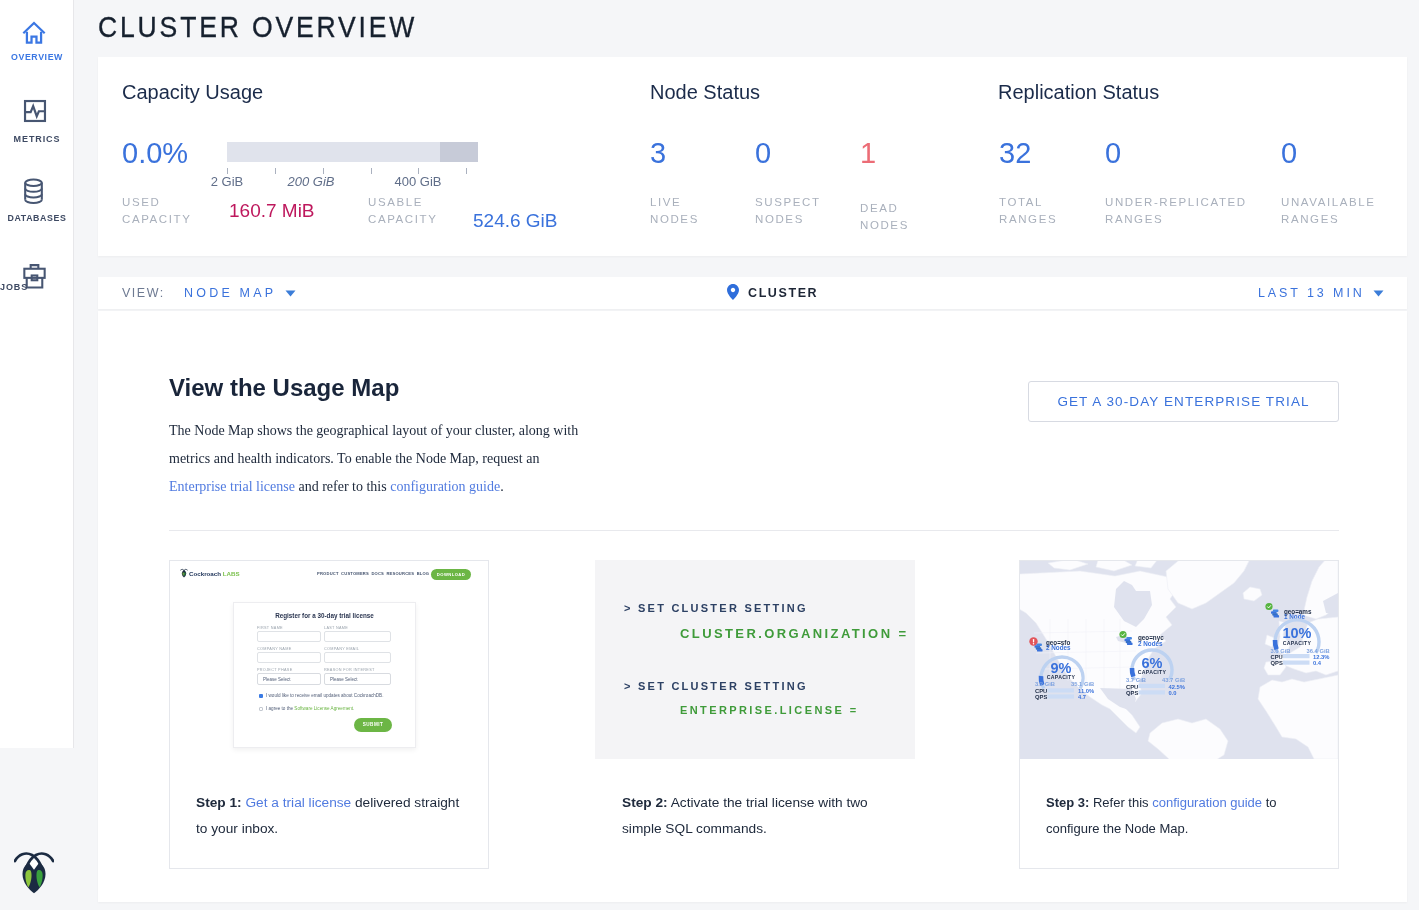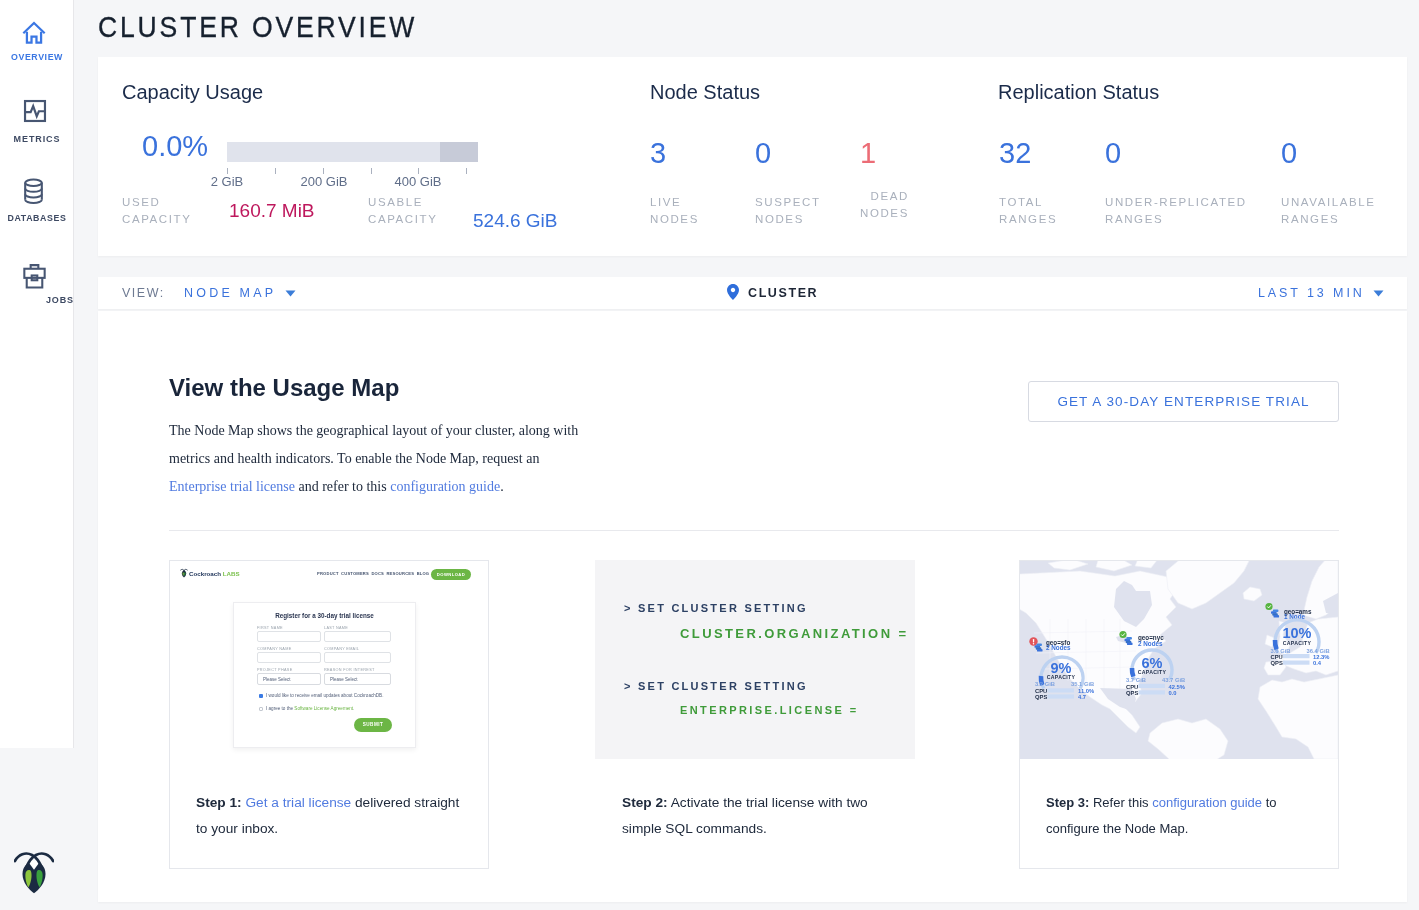--- a/index.html
+++ b/index.html
@@ -35,21 +35,21 @@
     <path d="M3 21 A 8 3.1 0 0 0 19 21"></path>
   </svg>
   <div class="abs" style="left:0;top:213px;width:74px;text-align:center;font-size:8.8px;font-weight:bold;letter-spacing:0.6px;color:#3e4a63;">DATABASES</div>
 
   <svg class="abs" style="left:21px;top:262px;" width="27" height="28" viewBox="0 0 26 27" fill="none" stroke="#475672" stroke-width="2">
     <path d="M9.3 6.5 V3 H16.7 V6.5"></path>
     <rect x="3.2" y="6.5" width="19.6" height="8.8"></rect>
     <rect x="10.3" y="13" width="5.4" height="4.6"></rect>
     <path d="M5.5 15.3 V24.6 H20.5 V15.3"></path>
   </svg>
-  <div class="abs" style="left:0;top:295px;width:74px;text-align:right;font-size:9px;font-weight:bold;letter-spacing:0.9px;color:#3e4a63;">JOBS</div>
+  <div class="abs" style="left:0;top:282px;width:74px;text-align:left;font-size:9px;font-weight:bold;letter-spacing:0.9px;color:#3e4a63;">JOBS</div>
 
   <svg class="abs" style="left:14px;top:846px;" width="40" height="50" viewBox="0 0 40 50">
     <path d="M20 15.5 C 13 15.5, 8.5 21, 8.5 28 C 8.5 36.5, 15 43.8, 20 47.2 C 25 43.8, 31.5 36.5, 31.5 28 C 31.5 21, 27 15.5, 20 15.5 Z" fill="#1b2b42"></path>
     <path d="M13.2 14.6 L26.8 14.6 L20 23.8 Z" fill="#ffffff"></path>
     <g fill="none" stroke="#1b2b42" stroke-width="2.7" stroke-linecap="round">
       <path d="M0.9 15 C 4.5 8.5, 11.5 5.5, 18 9 C 22.5 11.5, 25.5 16, 27.5 21"></path>
       <path d="M39.1 15 C 35.5 8.5, 28.5 5.5, 22 9 C 17.5 11.5, 14.5 16, 12.5 21"></path>
     </g>
     <path d="M16.2 24.2 C 13.4 23.4, 11.6 25.2, 11.4 28.4 C 11.1 33, 12.7 38.6, 14.4 41.3 C 16.4 38.6, 17.8 32.6, 17.5 28.3 C 17.4 26.1, 17 24.7, 16.2 24.2 Z" fill="#8ec63d"></path>
     <path d="M23.8 24.2 C 26.6 23.4, 28.4 25.2, 28.6 28.4 C 28.9 33, 27.3 38.6, 25.6 41.3 C 23.6 38.6, 22.2 32.6, 22.5 28.3 C 22.6 26.1, 23 24.7, 23.8 24.2 Z" fill="#3aa23d"></path>
@@ -57,45 +57,45 @@
 </div>
 
 <div class="abs" style="left:98px;top:10px;font-size:30px;letter-spacing:3.2px;color:#16202e;-webkit-text-stroke:0.35px #16202e;transform:scaleX(0.885);transform-origin:0 0;white-space:nowrap;">CLUSTER OVERVIEW</div>
 
 <div class="abs" style="left:98px;top:57px;width:1309px;height:199px;background:#ffffff;box-shadow:0 1px 2px rgba(0,0,0,0.04);"></div>
 
 <div class="abs secthead" style="left:122px;top:81px;">Capacity Usage</div>
 <div class="abs secthead" style="left:650px;top:81px;">Node Status</div>
 <div class="abs secthead" style="left:998px;top:81px;">Replication Status</div>
 
-<div class="abs bignum" style="left:122px;top:130px;margin-left:20px;">0.0%</div>
+<div class="abs bignum" style="left:122px;top:137px;">0.0%</div>
 <div class="abs" style="left:227px;top:142px;width:251px;height:20px;background:#e0e3ec;"></div>
 <div class="abs" style="left:440px;top:142px;width:38px;height:20px;background:#c7cbd8;"></div>
 
 <div class="abs" style="left:227px;top:168px;width:1px;height:6px;background:#aab1bf;"></div>
 <div class="abs" style="left:275px;top:168px;width:1px;height:6px;background:#aab1bf;"></div>
 <div class="abs" style="left:323px;top:168px;width:1px;height:6px;background:#aab1bf;"></div>
 <div class="abs" style="left:371px;top:168px;width:1px;height:6px;background:#aab1bf;"></div>
 <div class="abs" style="left:418px;top:168px;width:1px;height:6px;background:#aab1bf;"></div>
 <div class="abs" style="left:466px;top:168px;width:1px;height:6px;background:#aab1bf;"></div>
 <div class="abs" style="left:197px;top:174px;width:60px;text-align:center;font-size:13px;color:#606e89;">2 GiB</div>
-<div class="abs" style="left:294px;top:174px;width:60px;text-align:center;font-size:13px;color:#606e89;">200 GiB</div>
+<div class="abs" style="left:281px;top:174px;width:60px;text-align:center;font-size:13px;color:#606e89;font-style:italic;">200 GiB</div>
 <div class="abs" style="left:388px;top:174px;width:60px;text-align:center;font-size:13px;color:#606e89;">400 GiB</div>
 
 <div class="abs lbl" style="left:122px;top:194px;">USED<br>CAPACITY</div>
 <div class="abs" style="left:229px;top:200px;font-size:19px;color:#be185d;">160.7 MiB</div>
 <div class="abs lbl" style="left:368px;top:194px;">USABLE<br>CAPACITY</div>
 <div class="abs" style="left:473px;top:210px;font-size:19px;color:#3a72dc;">524.6 GiB</div>
 
 <div class="abs bignum" style="left:650px;top:137px;">3</div>
 <div class="abs bignum" style="left:755px;top:137px;">0</div>
 <div class="abs bignum" style="left:860px;top:137px;color:#ec6c76;">1</div>
 <div class="abs lbl" style="left:650px;top:194px;">LIVE<br>NODES</div>
 <div class="abs lbl" style="left:755px;top:194px;">SUSPECT<br>NODES</div>
-<div class="abs lbl" style="left:860px;top:188px;text-align:right;">DEAD<br>NODES</div>
+<div class="abs lbl" style="left:860px;top:200px;">DEAD<br>NODES</div>
 
 <div class="abs bignum" style="left:999px;top:137px;">32</div>
 <div class="abs bignum" style="left:1105px;top:137px;">0</div>
 <div class="abs bignum" style="left:1281px;top:137px;">0</div>
 <div class="abs lbl" style="left:999px;top:194px;">TOTAL<br>RANGES</div>
 <div class="abs lbl" style="left:1105px;top:194px;">UNDER-REPLICATED<br>RANGES</div>
 <div class="abs lbl" style="left:1281px;top:194px;">UNAVAILABLE<br>RANGES</div>
 
 <div class="abs" style="left:98px;top:277px;width:1309px;height:32px;background:#ffffff;box-shadow:0 1px 2px rgba(0,0,0,0.04);"></div>
 <div class="abs" style="left:122px;top:286px;font-size:12.5px;letter-spacing:1.5px;color:#6e7a92;">VIEW:</div>

